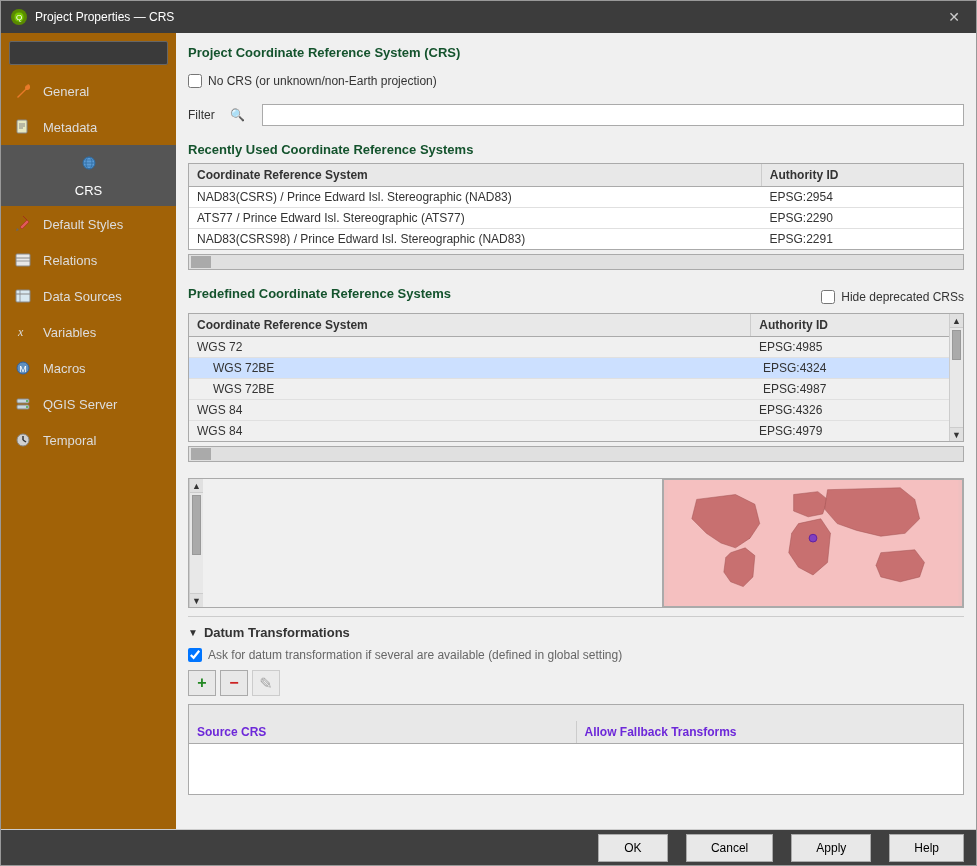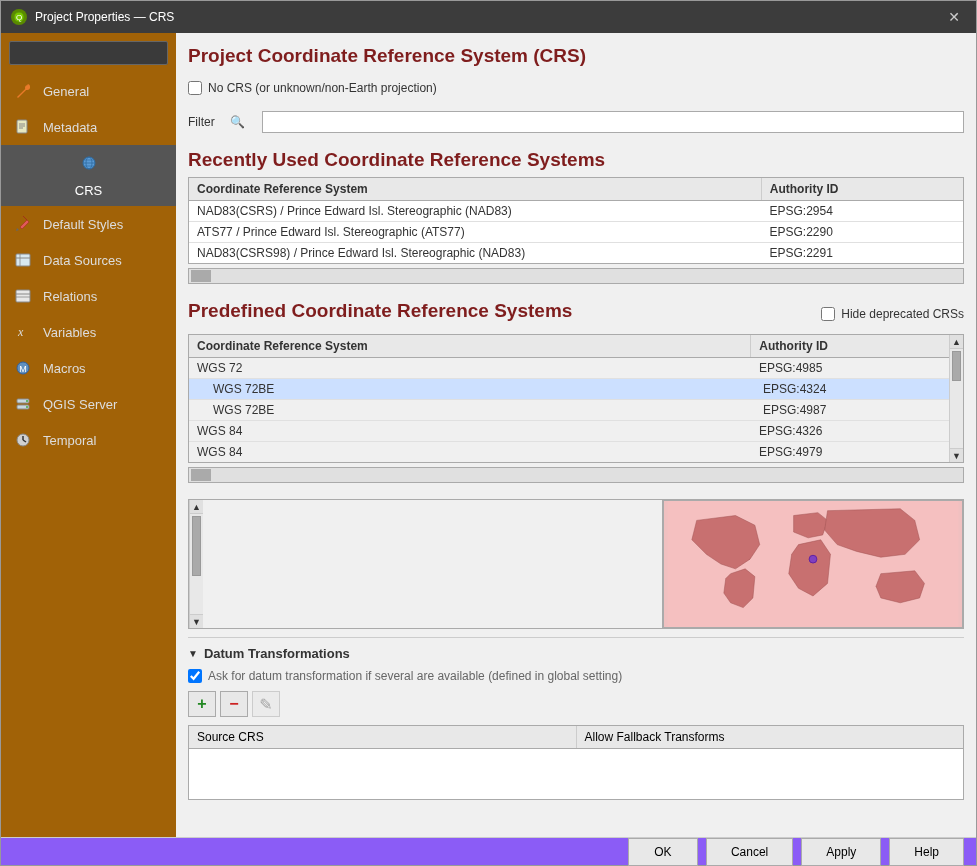--- a/index.html
+++ b/index.html
@@ -20,21 +20,21 @@
     .search-box { padding: 8px; }
     .search-box input { width: 100%; background: #3a3a3a; border: 1px solid #666; color: #eee; padding: 4px 8px; font-size: 12px; border-radius: 2px; }
     .search-box input::placeholder { color: #999; }
     .nav-item { display: flex; align-items: center; gap: 10px; padding: 8px 12px; cursor: pointer; color: #ddd; font-size: 13px; }
     .nav-item.active { background: #555; color: #fff; flex-direction: column; }
     .nav-icon { width: 20px; height: 20px; display: flex; align-items: center; justify-content: center; flex-shrink: 0; }
     
     
     .main { flex: 1; background: #f0f0f0; padding: 12px; overflow-y: auto; display: flex; flex-direction: column; gap: 8px; }
     
-    .section-title { font-size: 19px; font-weight: bold; color: #7f1d1d; margin-bottom: 6px; }
+    .section-title { font-size: 13px; font-weight: bold; color: #14532d; margin-bottom: 6px; }
     
     .checkbox-row { display: flex; align-items: center; gap: 6px; margin-bottom: 8px; }
     .checkbox-row input[type=checkbox] { width: 14px; height: 14px; }
     
     .filter-row { display: flex; align-items: center; gap: 16px; margin-bottom: 8px; }
     .filter-label { font-size: 12px; }
     .filter-input { flex: 1; border: 1px solid #aaa; padding: 3px 6px; font-size: 12px; background: #fff; }
     .filter-icon { color: #666; }
     
     .table-container { border: 1px solid #aaa; background: #fff; margin-bottom: 4px; }
@@ -69,25 +69,25 @@
     .datum-checkbox-row input { width: 14px; height: 14px; }
     .datum-buttons { display: flex; gap: 4px; margin-bottom: 8px; }
     .datum-btn { width: 28px; height: 26px; border: 1px solid #aaa; background: #e8e8e8; cursor: pointer; display: flex; align-items: center; justify-content: center; font-size: 16px; }
     .datum-btn.disabled { opacity: 0.5; cursor: default; }
     .datum-btn .plus { color: #228822; font-weight: bold; }
     .datum-btn .minus { color: #cc2222; font-weight: bold; }
     .datum-btn .edit { color: #555; }
     
     .datum-table-container { border: 1px solid #aaa; background: #fff; }
     .datum-table-header { display: flex; background: #e8e8e8; border-bottom: 1px solid #aaa; }
-    .datum-table-header-cell { padding: 4px 8px; font-size: 12px; font-weight: normal; color: #000000; border-right: 1px solid #ccc; flex: 1; }
+    .datum-table-header-cell { padding: 4px 8px; font-size: 12px; font-weight: bold; color: #6d28d9; border-right: 1px solid #ccc; flex: 1; margin-top: 16px; }
     .datum-table-header-cell:last-child { border-right: none; }
     .datum-table-body { min-height: 50px; }
     
-    .footer { height: 28px; background: #8b5cf6; border-top: 1px solid #ccc; display: flex; justify-content: flex-end; align-items: center; gap: 8px; padding: 0 12px; }
+    .footer { height: 36px; background: #404040; border-top: 1px solid #ccc; display: flex; justify-content: flex-end; align-items: center; gap: 18px; padding: 0 12px; }
     .footer-btn { padding: 6px 24px; font-size: 12px; border: 1px solid #aaa; background: #e8e8e8; cursor: pointer; min-width: 70px; text-align: center; }
     
     
     .world-map-container { width: 100%; height: 100%; background: #f0c0c0; position: relative; }
     
     
     ::-webkit-scrollbar { width: 14px; height: 14px; }
     ::-webkit-scrollbar-track { background: #e8e8e8; }
     ::-webkit-scrollbar-thumb { background: #aaa; border: 1px solid #999; }
     
@@ -170,37 +170,37 @@
               <path d="M10 2l4 4-7 7-2-2 7-7-4-4z" fill="#e05a5a" stroke="#a02020" stroke-width="0.5"></path>
               <path d="M2 12l2 2-3 1z" fill="#666"></path>
             </svg>
         </div>
         <span>Default Styles</span>
       </div>
 
       <div class="nav-item">
         <div class="nav-icon">
           <svg width="16" height="16" viewBox="0 0 16 16">
+              <rect x="1" y="2" width="14" height="12" rx="1" fill="#e8e8e8" stroke="#888" stroke-width="1"></rect>
+              <line x1="1" y1="6" x2="15" y2="6" stroke="#888" stroke-width="1"></line>
+              <line x1="1" y1="9" x2="15" y2="9" stroke="#888" stroke-width="0.8"></line>
+            </svg>
+        </div>
+        <span>Relations</span>
+      </div>
+
+      <div class="nav-item">
+        <div class="nav-icon">
+          <svg width="16" height="16" viewBox="0 0 16 16">
               <rect x="1" y="2" width="14" height="12" rx="1" fill="#d8e8f0" stroke="#888" stroke-width="1"></rect>
               <line x1="1" y1="6" x2="15" y2="6" stroke="#888" stroke-width="1"></line>
               <line x1="5" y1="2" x2="5" y2="14" stroke="#888" stroke-width="0.8"></line>
             </svg>
         </div>
         <span>Data Sources</span>
-      </div>
-
-      <div class="nav-item">
-        <div class="nav-icon">
-          <svg width="16" height="16" viewBox="0 0 16 16">
-              <rect x="1" y="2" width="14" height="12" rx="1" fill="#e8e8e8" stroke="#888" stroke-width="1"></rect>
-              <line x1="1" y1="6" x2="15" y2="6" stroke="#888" stroke-width="1"></line>
-              <line x1="1" y1="9" x2="15" y2="9" stroke="#888" stroke-width="0.8"></line>
-            </svg>
-        </div>
-        <span>Relations</span>
       </div>
 
       <div class="nav-item">
         <div class="nav-icon">
           <svg width="16" height="16" viewBox="0 0 16 16">
               <text x="3" y="12" font-family="serif" font-size="12" fill="#ddd" font-style="italic">x</text>
             </svg>
         </div>
         <span>Variables</span>
       </div>

